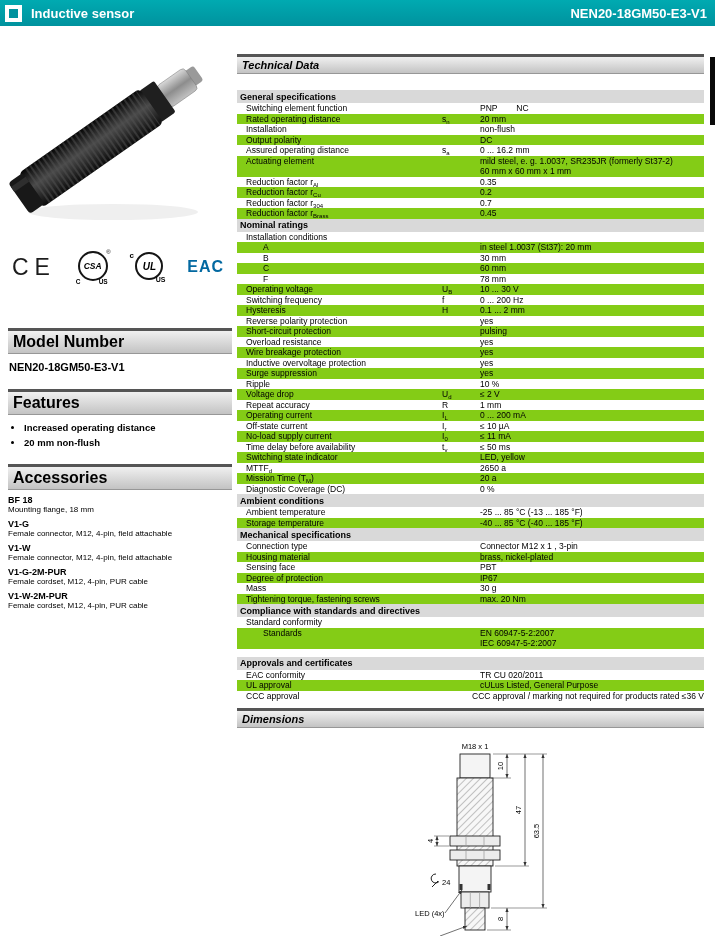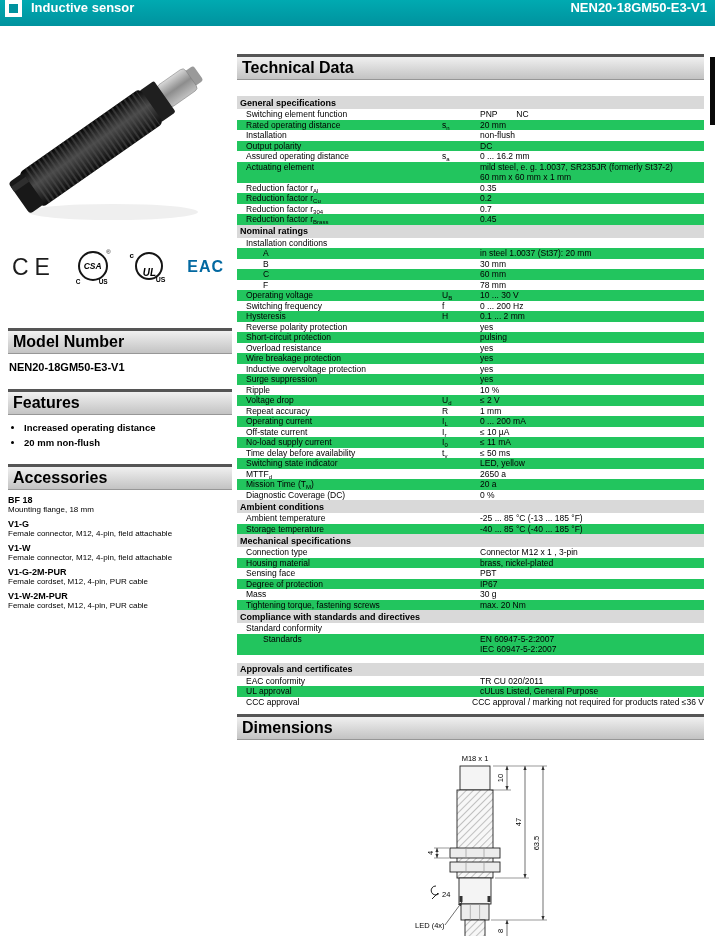--- a/index.html
+++ b/index.html
@@ -1,64 +1,64 @@
 <!DOCTYPE html>
 <html><head>
 <meta charset="utf-8">
 <style>
   html,body{margin:0;padding:0;}
   body{width:715px;height:936px;background:#fff;font-family:"Liberation Sans",sans-serif;color:#000;position:relative;overflow:hidden;}
   .page{position:relative;width:715px;height:936px;}
 
   
-  .topbar{position:absolute;top:0;left:0;width:715px;height:26px;background:linear-gradient(#00aab1,#00929e);display:flex;align-items:flex-start;}
+  .topbar{position:absolute;top:0;left:0;width:715px;height:26px;background:linear-gradient(#00aab1,#00929e);display:flex;align-items:center;}
   .brand-icon{width:17px;height:17px;background:#fff;margin-left:5px;display:flex;align-items:center;justify-content:center;flex:0 0 auto;}
   .brand-icon .inner{width:9px;height:9px;background:#00929e;}
   .topbar-title{color:#fff;font-weight:bold;font-size:13px;margin-left:9px;}
   .topbar-model{color:#fff;font-weight:bold;font-size:13px;margin-left:auto;margin-right:8px;}
 
   .edge-mark{position:absolute;right:0;top:57px;width:5px;height:68px;background:#0a0a0a;}
 
   
   .bar{background:linear-gradient(#f0f0f0,#c3c3c3);border-top:3px solid #555;border-bottom:1px solid #979797;font-weight:bold;font-size:16px;padding:2px 5px;}
-  .bar.big{font-size:16px;}
+  .bar.big{font-size:11px;font-style:italic;}
 
   
   .leftcol{position:absolute;left:8px;top:30px;width:224px;}
   .photo{height:202px;}
   .logos{display:flex;align-items:center;justify-content:space-between;margin:14px 8px 0 4px;height:42px;}
   .ce{font-size:23px;letter-spacing:6px;color:#1c1c1c;}
   .csa{position:relative;width:34px;height:36px;}
   .csa-circle{position:absolute;left:2px;top:2px;width:26px;height:26px;border:2.4px solid #151515;border-radius:50%;display:flex;align-items:center;justify-content:center;}
   .csa-txt{font-size:8.5px;font-weight:bold;font-style:italic;}
   .csa-reg{position:absolute;right:-1px;top:0;font-size:6px;}
   .csa-c{position:absolute;left:0;bottom:0;font-size:6.5px;font-weight:bold;}
   .csa-us{position:absolute;right:2px;bottom:0;font-size:6.5px;font-weight:bold;}
   .ulm{position:relative;width:38px;height:36px;}
-  .ul-circle{position:absolute;left:6px;top:3px;width:24px;height:24px;border:2.4px solid #151515;border-radius:50%;display:flex;align-items:flex-end;justify-content:center;}
+  .ul-circle{position:absolute;left:6px;top:3px;width:24px;height:24px;border:2.4px solid #151515;border-radius:50%;display:flex;align-items:center;justify-content:center;}
   .ul-txt{font-size:10px;font-weight:bold;font-style:italic;}
   .ul-c{position:absolute;left:0;top:2px;font-size:8px;font-weight:bold;}
   .ul-us{position:absolute;right:2px;bottom:2px;font-size:7px;font-weight:bold;}
   .eac{font-size:16px;font-weight:bold;letter-spacing:1px;color:#0369a1;}
   .model-val{font-weight:bold;font-size:11px;margin:7px 0 0 1px;}
   .sect-gap-a{margin-top:40px;}
   .sect-gap-b{margin-top:16px;}
   .features-list{margin:7px 0 0 0;padding-left:16px;font-size:9.5px;font-weight:bold;}
   .features-list li{margin-bottom:4px;}
   .acc{margin-top:0;}
   .acc-name{font-weight:bold;font-size:9px;margin-top:5px;}
   .acc-desc{font-size:8px;}
   .acc-wrap{margin-top:4px;}
 
   
   .rightcol{position:absolute;left:237px;top:54px;width:467px;}
   .tbl{margin-top:16px;}
   .sec-title{background:#d9d9d9;font-weight:bold;font-size:9px;padding:1.5px 0 1.5px 3px;}
   .trow{display:flex;font-size:8.5px;line-height:10.5px;}
-  .trow.alt{background:#22c55e;}
+  .trow.alt{background:#84cc16;}
   .lbl{width:205px;padding-left:9px;box-sizing:border-box;white-space:nowrap;}
   .lbl.ind1{padding-left:26px;}
   .sym{width:38px;box-sizing:border-box;}
   .val{flex:1;white-space:nowrap;}
   sub{font-size:6px;line-height:0;vertical-align:-1.5px;}
   .sec-gap{height:8px;}
   .dimbar{margin-top:7px;}
   .dim-area{padding:12px 0 0 168px;}
 
   svg text{font-family:"Liberation Sans",sans-serif;}

